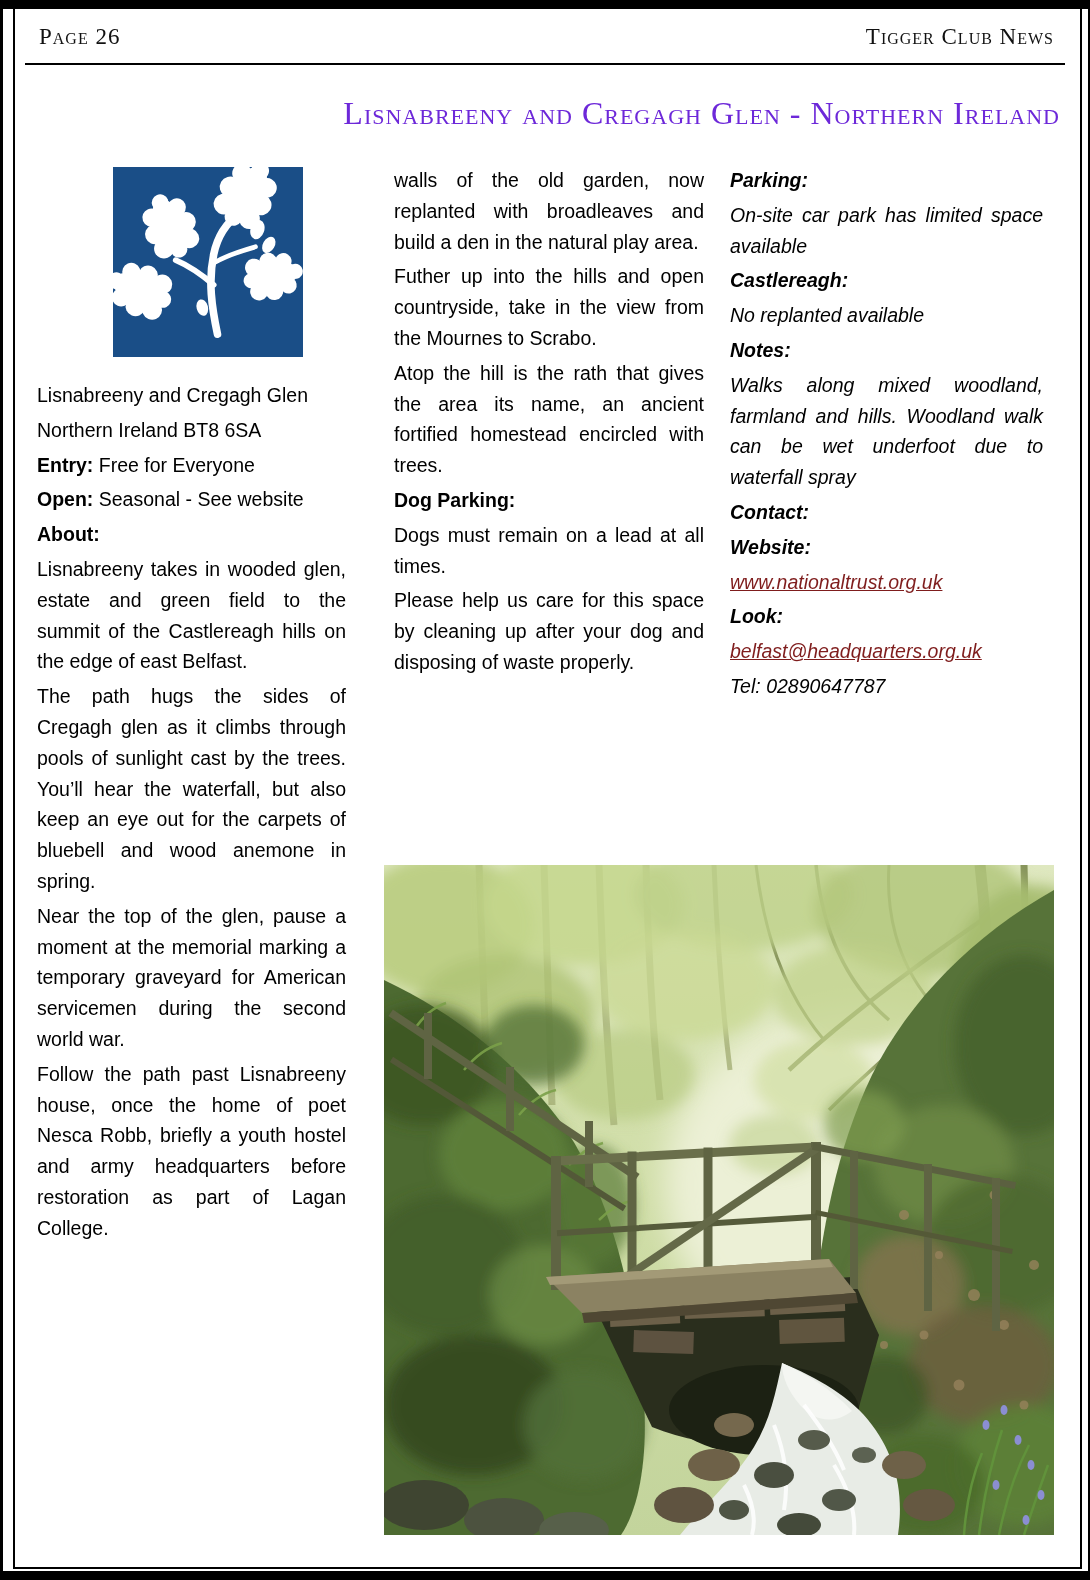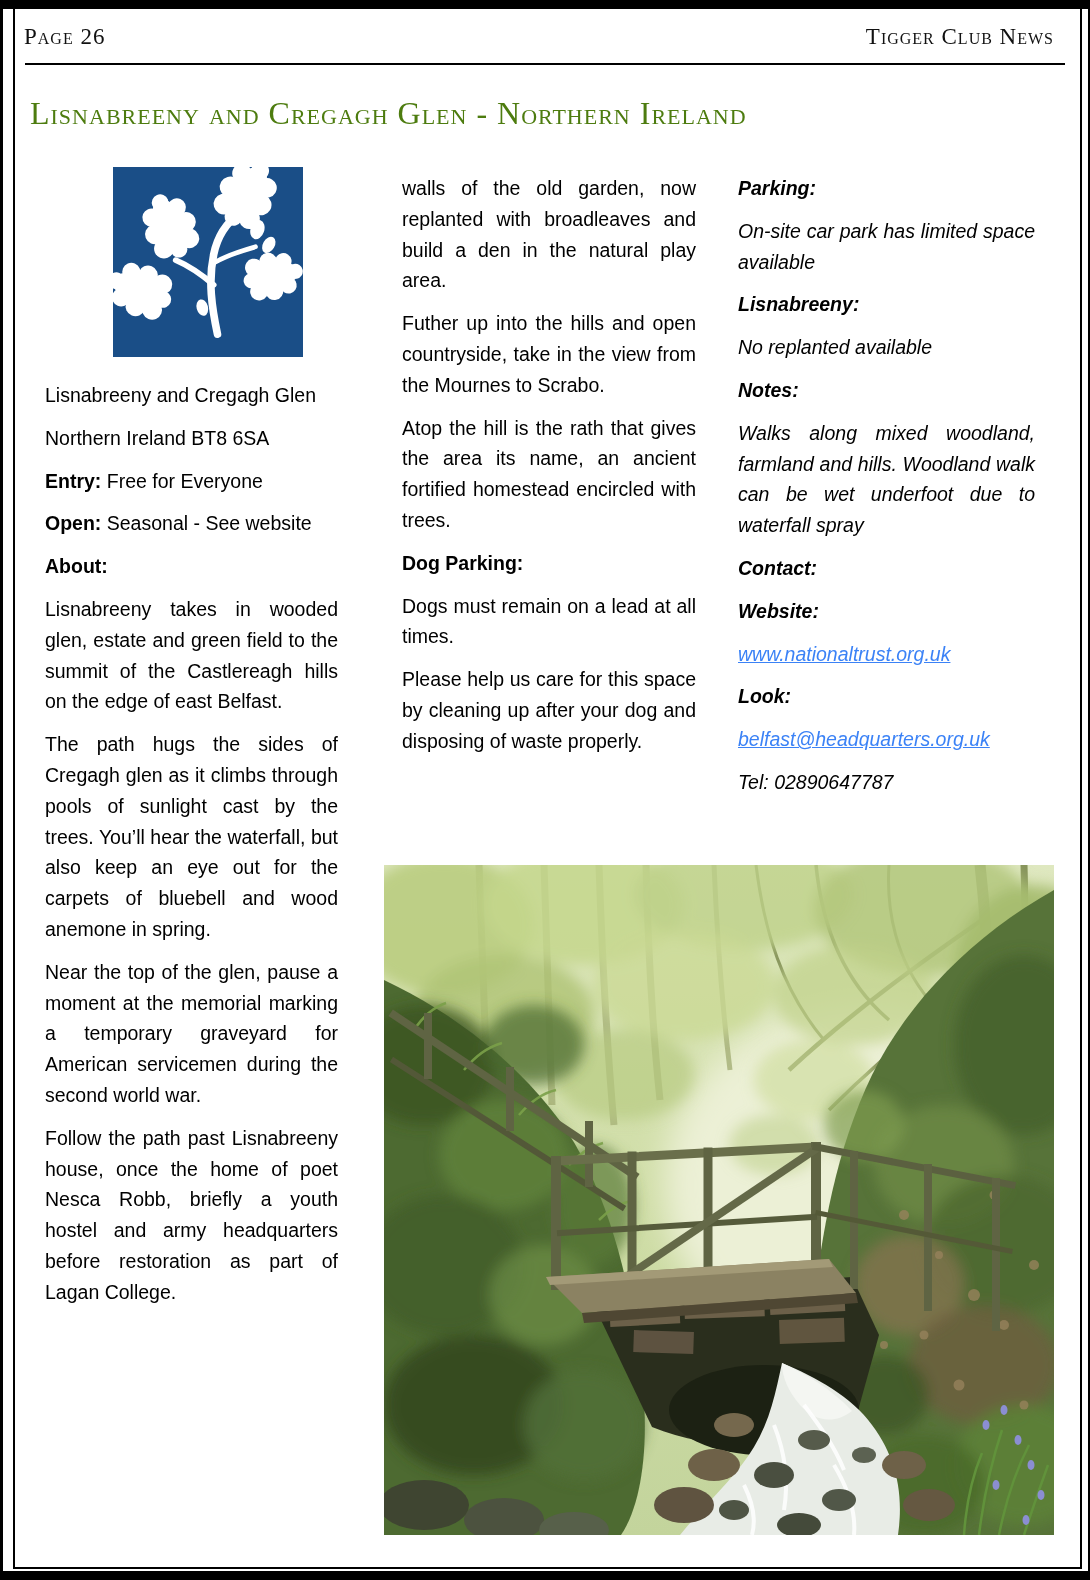--- a/index.html
+++ b/index.html
@@ -8,36 +8,36 @@
   
   .bar-top{position:absolute;top:0;left:0;right:0;height:9px;background:#000;}
   .bar-bottom{position:absolute;bottom:0;left:0;right:0;height:9px;background:#000;}
   .edge-l{position:absolute;top:0;bottom:0;left:0;width:3px;background:#000;}
   .edge-r{position:absolute;top:0;bottom:0;right:0;width:2px;background:#000;}
   .inner-frame{position:absolute;top:9px;bottom:11px;left:13px;right:8px;
         border:2px solid #000;border-top:none;}
   
   .hdr{position:absolute;top:24px;font-family:"Liberation Serif",serif;
        font-variant:small-caps;font-size:23px;letter-spacing:1px;color:#111;}
-  .hdr-left{left:24px;text-align:center;}
+  .hdr-left{left:39px;text-align:center;}
   .hdr-right{right:36px;}
   .hdr-rule{position:absolute;left:25px;right:25px;top:63px;height:2px;background:#000;}
-  .title{position:absolute;left:30px;right:30px;top:95px;text-align:left;
+  .title{position:absolute;left:30px;right:30px;top:95px;text-align:right;
        font-family:"Liberation Serif",serif;font-variant:small-caps;
-       font-size:32px;letter-spacing:1px;color:#4d7c0f;white-space:nowrap;}
+       font-size:32px;letter-spacing:1px;color:#6d28d9;white-space:nowrap;}
   
   .col{position:absolute;text-align:justify;font-size:19.5px;line-height:30.8px;}
   .col1{left:33px;top:165px;width:317px;}
   .col2{left:390px;top:161px;width:318px;}
   .col3{left:726px;top:161px;width:321px;font-style:italic;}
-  .col p{margin:12px;}
+  .col p{margin:4px;}
   .mb{margin-bottom:30.8px;}
   .h{font-weight:700;}
   .jlast{text-align-last:justify;}
-  .link{color:#3b82f6;text-decoration:underline;cursor:pointer;}
+  .link{color:#7f1d1d;text-decoration:underline;cursor:pointer;}
   
   .logo{width:190px;height:190px;margin:2px 0 23px 80px;}
   .logo svg{display:block;width:100%;height:100%;}
   
   .photo{position:absolute;left:384px;top:865px;width:670px;height:670px;}
   .photo svg{display:block;width:100%;height:100%;}
 </style>
 </head>
 <body>
 
@@ -100,21 +100,21 @@
     <p class="mb">Futher up into the hills and open countryside, take in the view from the Mournes to Scrabo.</p>
     <p class="mb">Atop the hill is the rath that gives the area its name, an ancient fortified homestead encircled with trees.</p>
     <p class="h">Dog Parking:</p>
     <p>Dogs must remain on a lead at all times.</p>
     <p>Please help us care for this space by cleaning up after your dog and disposing of waste properly.</p>
   </div>
 
   <div class="col col3">
     <p class="h">Parking:</p>
     <p class="mb">On-site car park has limited space available</p>
-    <p class="h">Lisnabreeny:</p>
+    <p class="h">Castlereagh:</p>
     <p class="mb">No replanted available</p>
     <p class="h">Notes:</p>
     <p class="mb">Walks along mixed woodland, farmland and hills. Woodland walk can be wet underfoot due to waterfall spray</p>
     <p class="h">Contact:</p>
     <p class="h">Website:</p>
     <p><a class="link">www.nationaltrust.org.uk</a></p>
     <p class="h">Look:</p>
     <p><a class="link">belfast@headquarters.org.uk</a></p>
     <p>Tel: 02890647787</p>
   </div>

